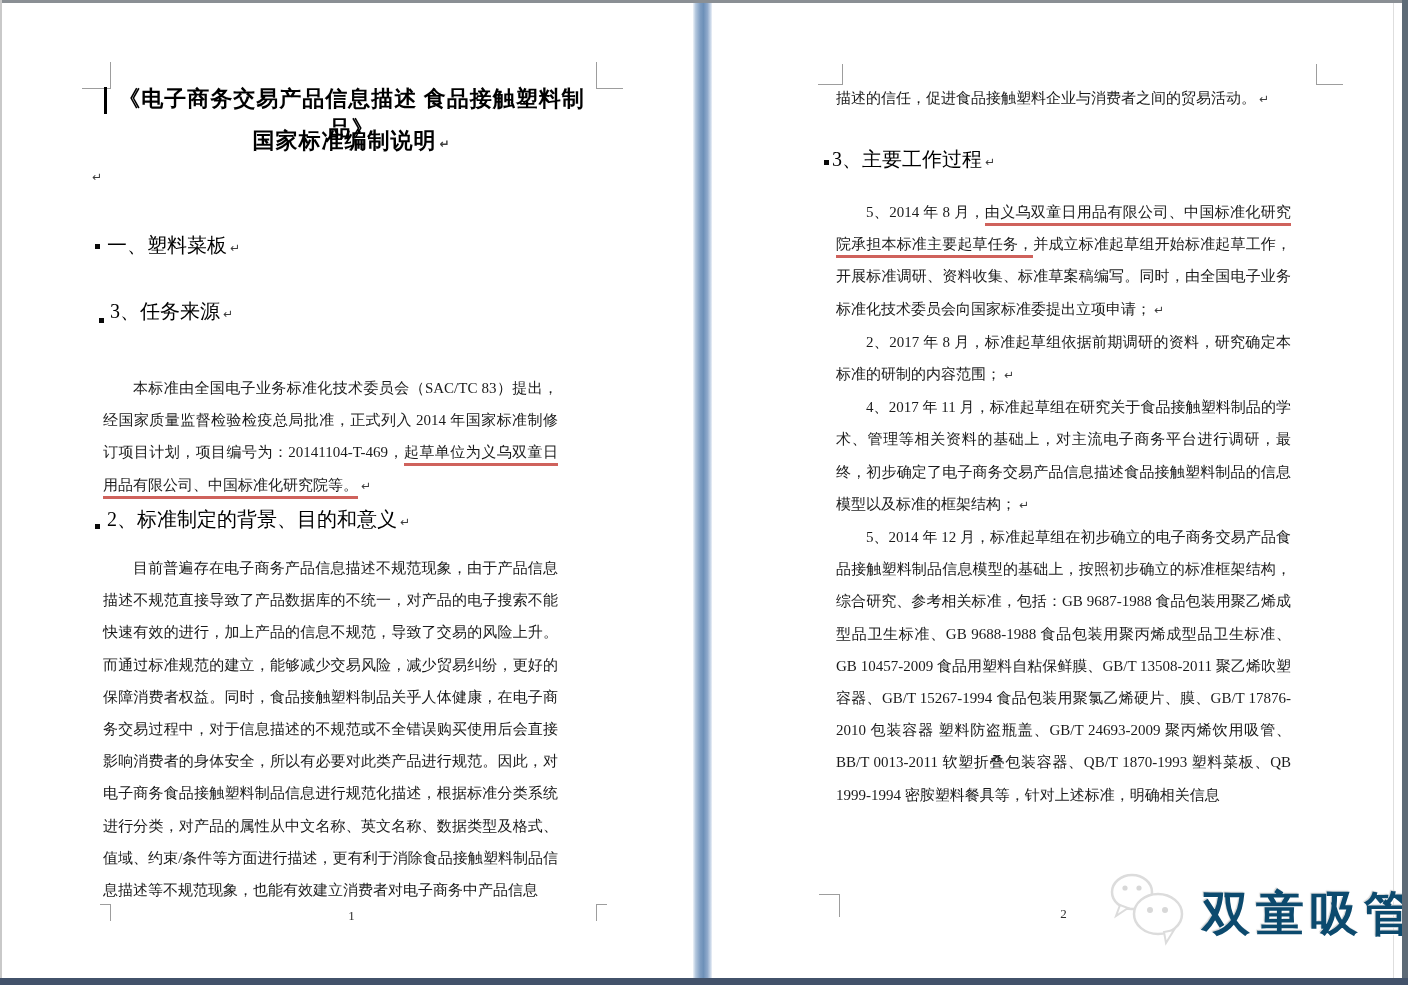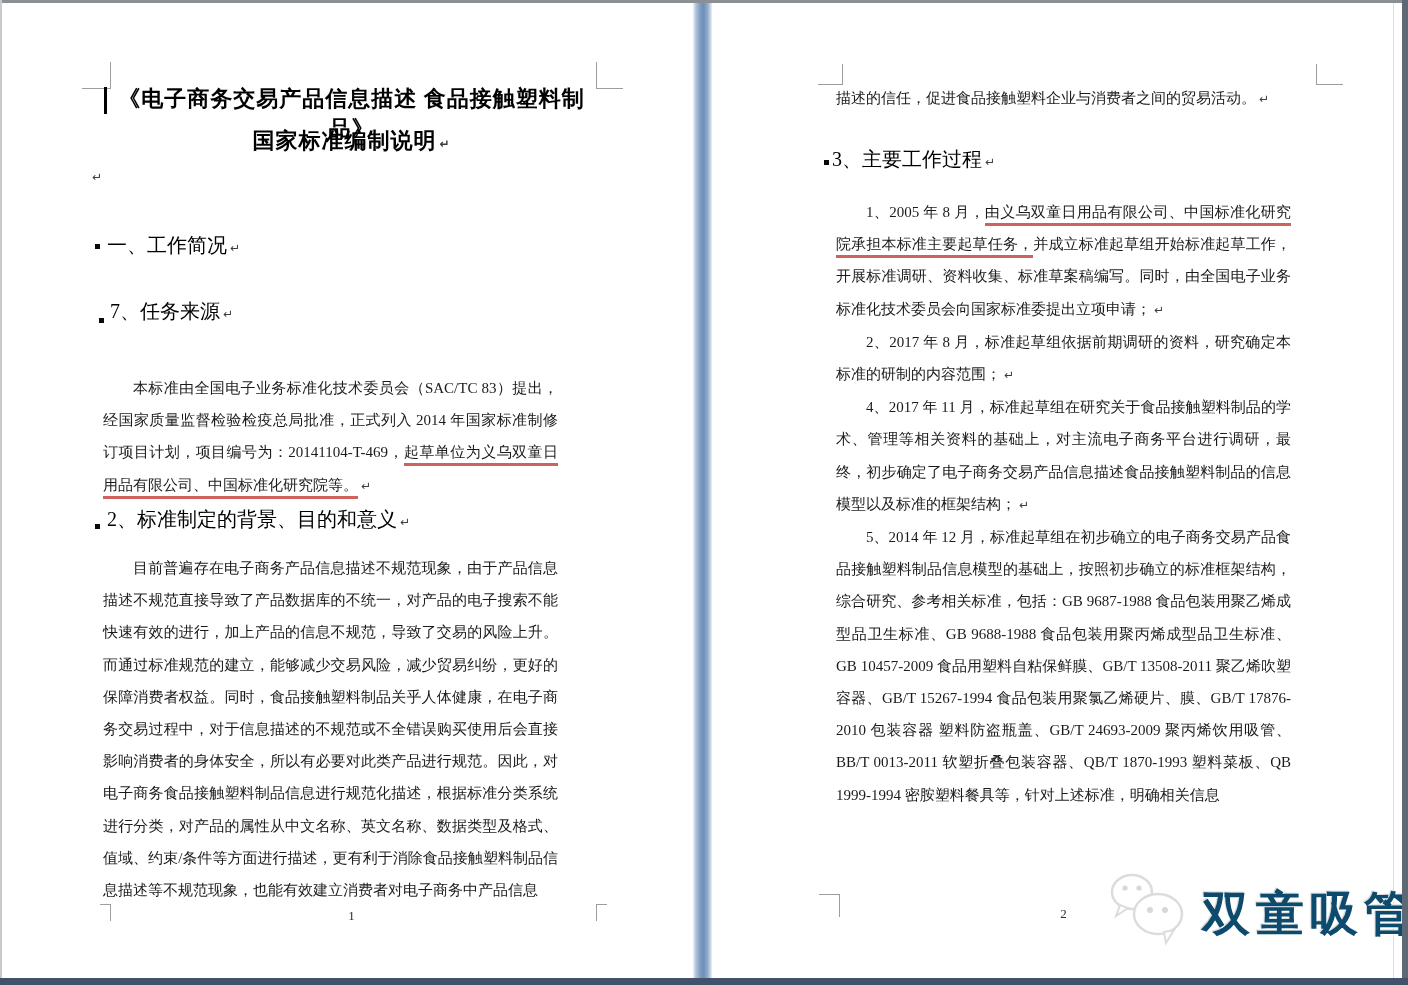--- a/index.html
+++ b/index.html
@@ -72,26 +72,26 @@
       <span>《电子商务交易产品信息描述 食品接触塑料制品》</span>
     </div>
     <div class="abs doc-title" style="top:126px;">
       <span>国家标准编制说明</span><span class="pilcrow">↵</span>
     </div>
 
     <div class="pilcrow-free" style="left:92px;top:170px;">↵</div>
 
     <div class="outline-bullet" style="left:95px;top:244px;"></div>
     <div class="abs heading" style="left:107px;top:232px;">
-      <span>一、工作简况</span><span class="pilcrow">↵</span>
+      <span>一、塑料菜板</span><span class="pilcrow">↵</span>
     </div>
 
     <div class="outline-bullet" style="left:99px;top:318px;"></div>
     <div class="abs heading" style="left:110px;top:298px;">
-      <span>7、任务来源</span><span class="pilcrow">↵</span>
+      <span>3、任务来源</span><span class="pilcrow">↵</span>
     </div>
 
     <div class="abs body-block" style="left:103px;top:344px;margin-top:28px;">
       <p><span>本标准由全国电子业务标准化技术委员会（SAC/TC 83）提出，经国家质量监督检验检疫总局批准，正式列入 2014 年国家标准制修订项目计划，项目编号为：20141104-T-469，</span><span class="u-red">起草单位为义乌双童日用品有限公司、中国标准化研究院等。</span><span class="pilcrow">↵</span></p>
     </div>
 
     <div class="outline-bullet" style="left:95px;top:524px;"></div>
     <div class="abs heading" style="left:107px;top:506px;text-align:center;">
       <span>2、标准制定的背景、目的和意义</span><span class="pilcrow">↵</span>
     </div>
@@ -112,21 +112,21 @@
     <div class="abs body-block" style="left:100px;top:82px;">
       <p class="noindent"><span>描述的信任，促进食品接触塑料企业与消费者之间的贸易活动。</span><span class="pilcrow">↵</span></p>
     </div>
 
     <div class="outline-bullet" style="left:88px;top:160px;"></div>
     <div class="abs heading" style="left:96px;top:146px;">
       <span>3、主要工作过程</span><span class="pilcrow">↵</span>
     </div>
 
     <div class="abs body-block" style="left:100px;top:196px;">
-      <p><span>1、2005 年 8 月，</span><span class="u-red">由义乌双童日用品有限公司、中国标准化研究院承担本标准主要起草任务，</span><span>并成立标准起草组开始标准起草工作，开展标准调研、资料收集、标准草案稿编写。同时，由全国电子业务标准化技术委员会向国家标准委提出立项申请；</span><span class="pilcrow">↵</span></p>
+      <p><span>5、2014 年 8 月，</span><span class="u-red">由义乌双童日用品有限公司、中国标准化研究院承担本标准主要起草任务，</span><span>并成立标准起草组开始标准起草工作，开展标准调研、资料收集、标准草案稿编写。同时，由全国电子业务标准化技术委员会向国家标准委提出立项申请；</span><span class="pilcrow">↵</span></p>
       <p><span>2、2017 年 8 月，标准起草组依据前期调研的资料，研究确定本标准的研制的内容范围；</span><span class="pilcrow">↵</span></p>
       <p><span>4、2017 年 11 月，标准起草组在研究关于食品接触塑料制品的学术、管理等相关资料的基础上，对主流电子商务平台进行调研，最终，初步确定了电子商务交易产品信息描述食品接触塑料制品的信息模型以及标准的框架结构；</span><span class="pilcrow">↵</span></p>
       <p><span>5、2014 年 12 月，标准起草组在初步确立的电子商务交易产品食品接触塑料制品信息模型的基础上，按照初步确立的标准框架结构，综合研究、参考相关标准，包括：GB 9687-1988 食品包装用聚乙烯成型品卫生标准、GB 9688-1988 食品包装用聚丙烯成型品卫生标准、GB 10457-2009 食品用塑料自粘保鲜膜、GB/T 13508-2011 聚乙烯吹塑容器、GB/T 15267-1994 食品包装用聚氯乙烯硬片、膜、GB/T 17876-2010 包装容器 塑料防盗瓶盖、GB/T 24693-2009 聚丙烯饮用吸管、BB/T 0013-2011 软塑折叠包装容器、QB/T 1870-1993 塑料菜板、QB 1999-1994 密胺塑料餐具等，针对上述标准，明确相关信息</span></p>
     </div>
 
     <div class="pagenum" style="left:100px;top:906px;width:455px;">2</div>
 
     <div class="wm" style="left:370px;top:868px;width:84px;height:86px;">
       <svg width="84" height="86" viewBox="0 0 84 86">
         <g fill="#ffffff" stroke="#dcdcdc" stroke-width="2.5">

